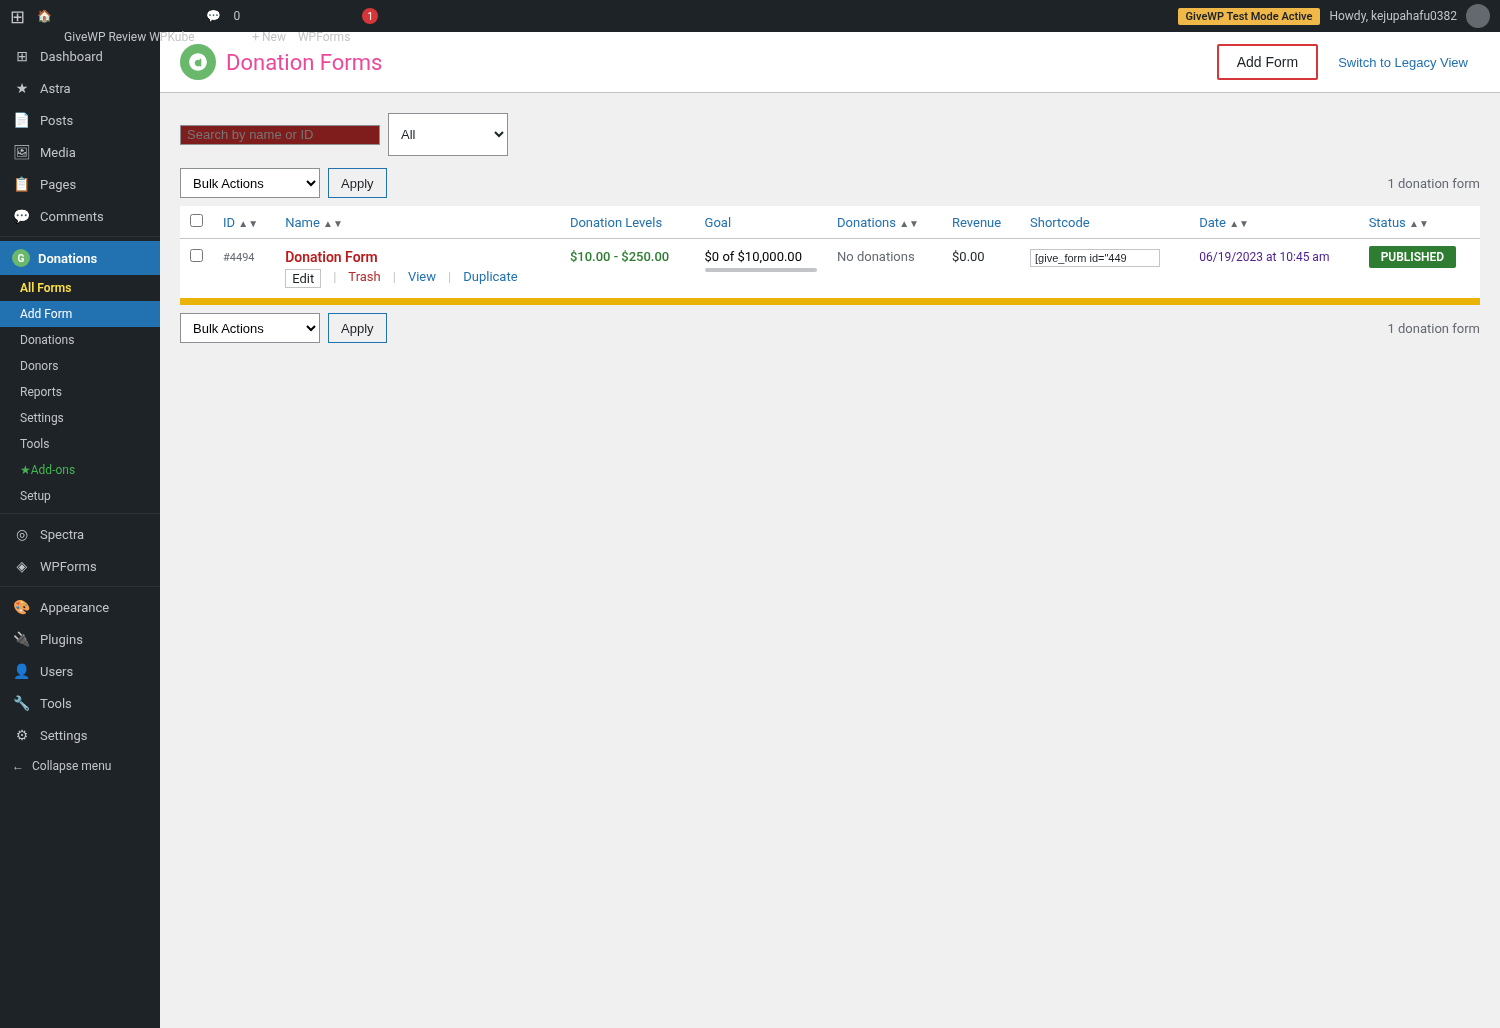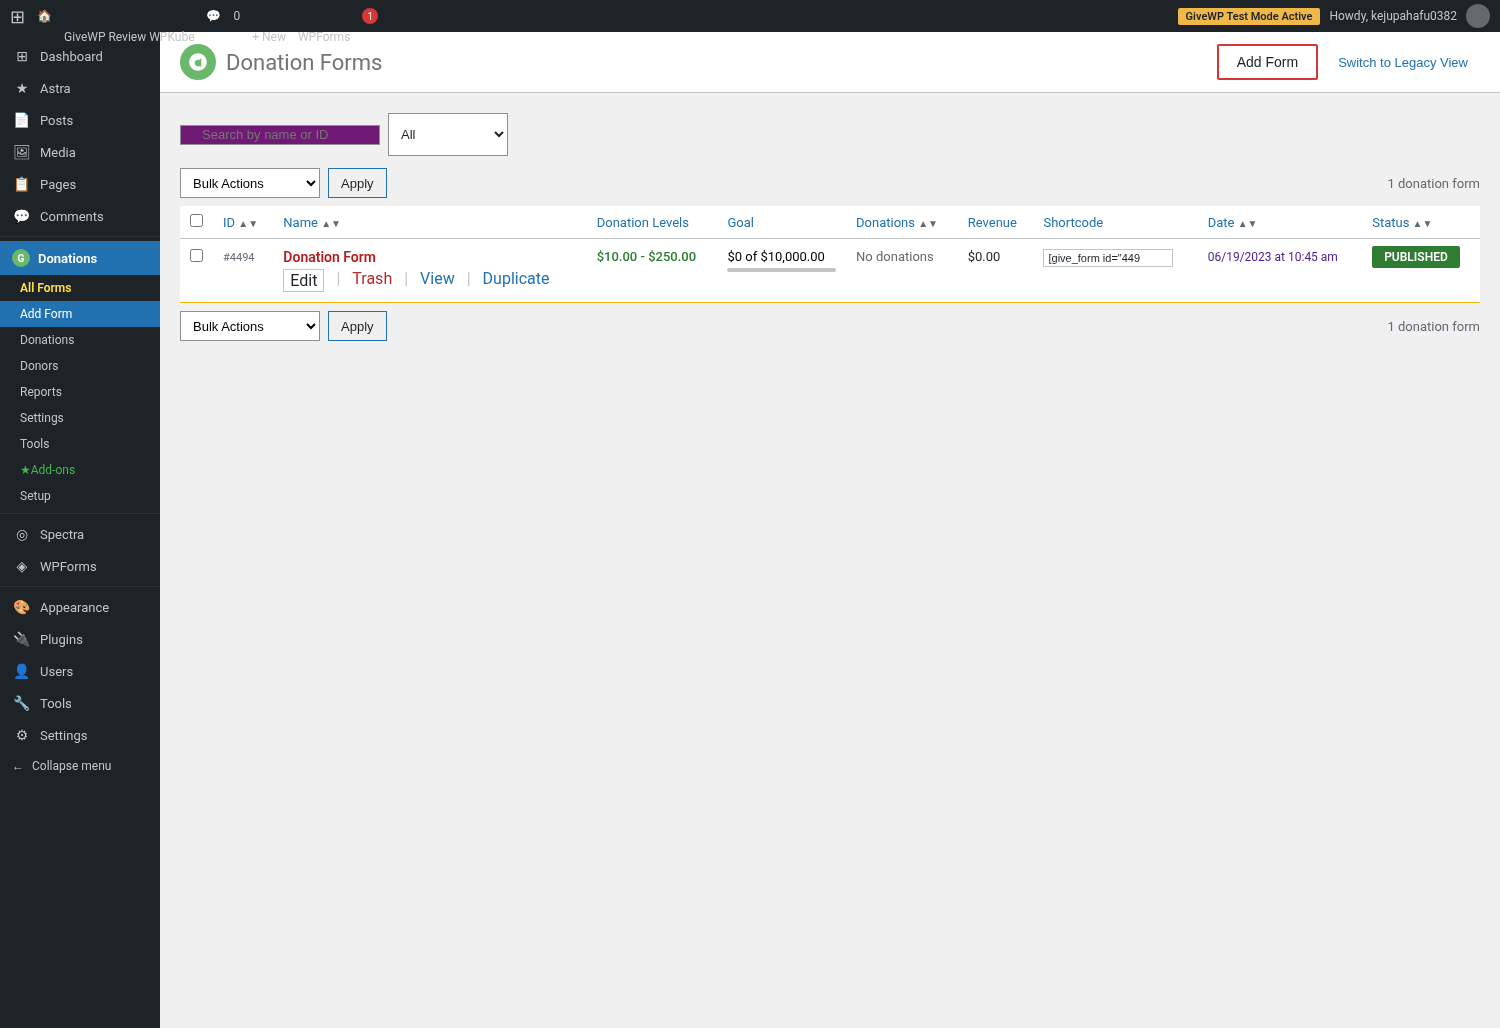--- a/index.html
+++ b/index.html
@@ -62,40 +62,40 @@
 
     
     .page-header {
       display: flex; align-items: center; justify-content: space-between;
       margin-bottom: 20px; background: white; padding: 12px 20px;
       border-bottom: 1px solid #c3c4c7;
       margin: -20px -20px 20px -20px;
     }
     .page-title-wrap { display: flex; align-items: center; gap: 10px; }
     .give-logo { width: 36px; height: 36px; background: #69b86b; border-radius: 50%; display: flex; align-items: center; justify-content: center; color: white; font-size: 16px; font-weight: bold; }
-    .page-title { font-size: 22px; font-weight: 400; color: #737373; }
+    .page-title { font-size: 22px; font-weight: 400; color: #ec4899; }
     .header-actions { display: flex; align-items: center; gap: 8px; }
     .add-form-btn {
       background: white; border: 2px solid #d63638; color: #1d2327;
       padding: 8px 16px; font-size: 14px; cursor: pointer; border-radius: 2px;
       font-weight: 500;
     }
     .legacy-view-btn {
       background: none; border: none; color: #2271b1; font-size: 13px;
       cursor: pointer; padding: 8px 12px;
     }
 
     
     .filters-bar {
       display: flex; align-items: center; gap: 8px;
       margin-bottom: 12px;
     }
     .search-input {
-      border: 1px solid #8c8f94; background: #701a75;
-      padding: 4px 21px; font-size: 13px; width: 200px; height: 20px;
+      border: 1px solid #8c8f94; background: #7f1d1d;
+      padding: 4px 6px; font-size: 13px; width: 200px; height: 20px;
       color: #8c8f94;
     }
     .filter-select {
       border: 1px solid #8c8f94; background: white;
       padding: 4px 8px; font-size: 13px; height: 43px;
       min-width: 120px; color: #1d2327;
     }
 
     
     .bulk-bar {
@@ -115,27 +115,27 @@
     .forms-table { width: 100%; border-collapse: collapse; background: white; }
     .forms-table th {
       text-align: left; padding: 8px 10px;
       border-bottom: 1px solid #c3c4c7;
       font-size: 13px; font-weight: 400; color: #2271b1;
       background: white;
     }
     .forms-table th.check-col { width: 30px; }
     .forms-table th .sort-icon { font-size: 10px; color: #646970; }
     .forms-table td {
-      padding: 10px 10px; border-bottom: 1px solid #eab308;
+      padding: 10px 10px; border-bottom: 7px solid #eab308;
       vertical-align: top; font-size: 13px;
     }
 
     .form-name-link { color: #b91c1c; font-weight: 600; font-size: 14px; text-decoration: none; display: block; margin-bottom: 4px; }
     .form-id { color: #646970; font-size: 11px; }
-    .row-actions { display: flex; gap: 12px; margin-top: 4px; font-size: 16px; }
+    .row-actions { display: flex; gap: 12px; margin-top: 4px; font-size: 13px; }
     .row-actions a { color: #2271b1; text-decoration: none; }
     .row-actions .edit-link {
       border: 1px solid #2271b1; padding: 1px 6px; color: #1d2327;
       background: white;
     }
     .row-actions .trash-link { color: #b32d2e; }
     .row-actions .sep { color: #c3c4c7; }
 
     .donation-level-green { color: #2e7d32; font-weight: 500; }
     .goal-bar { height: 4px; background: #c3c4c7; width: 100%; margin-top: 4px; border-radius: 2px; }

